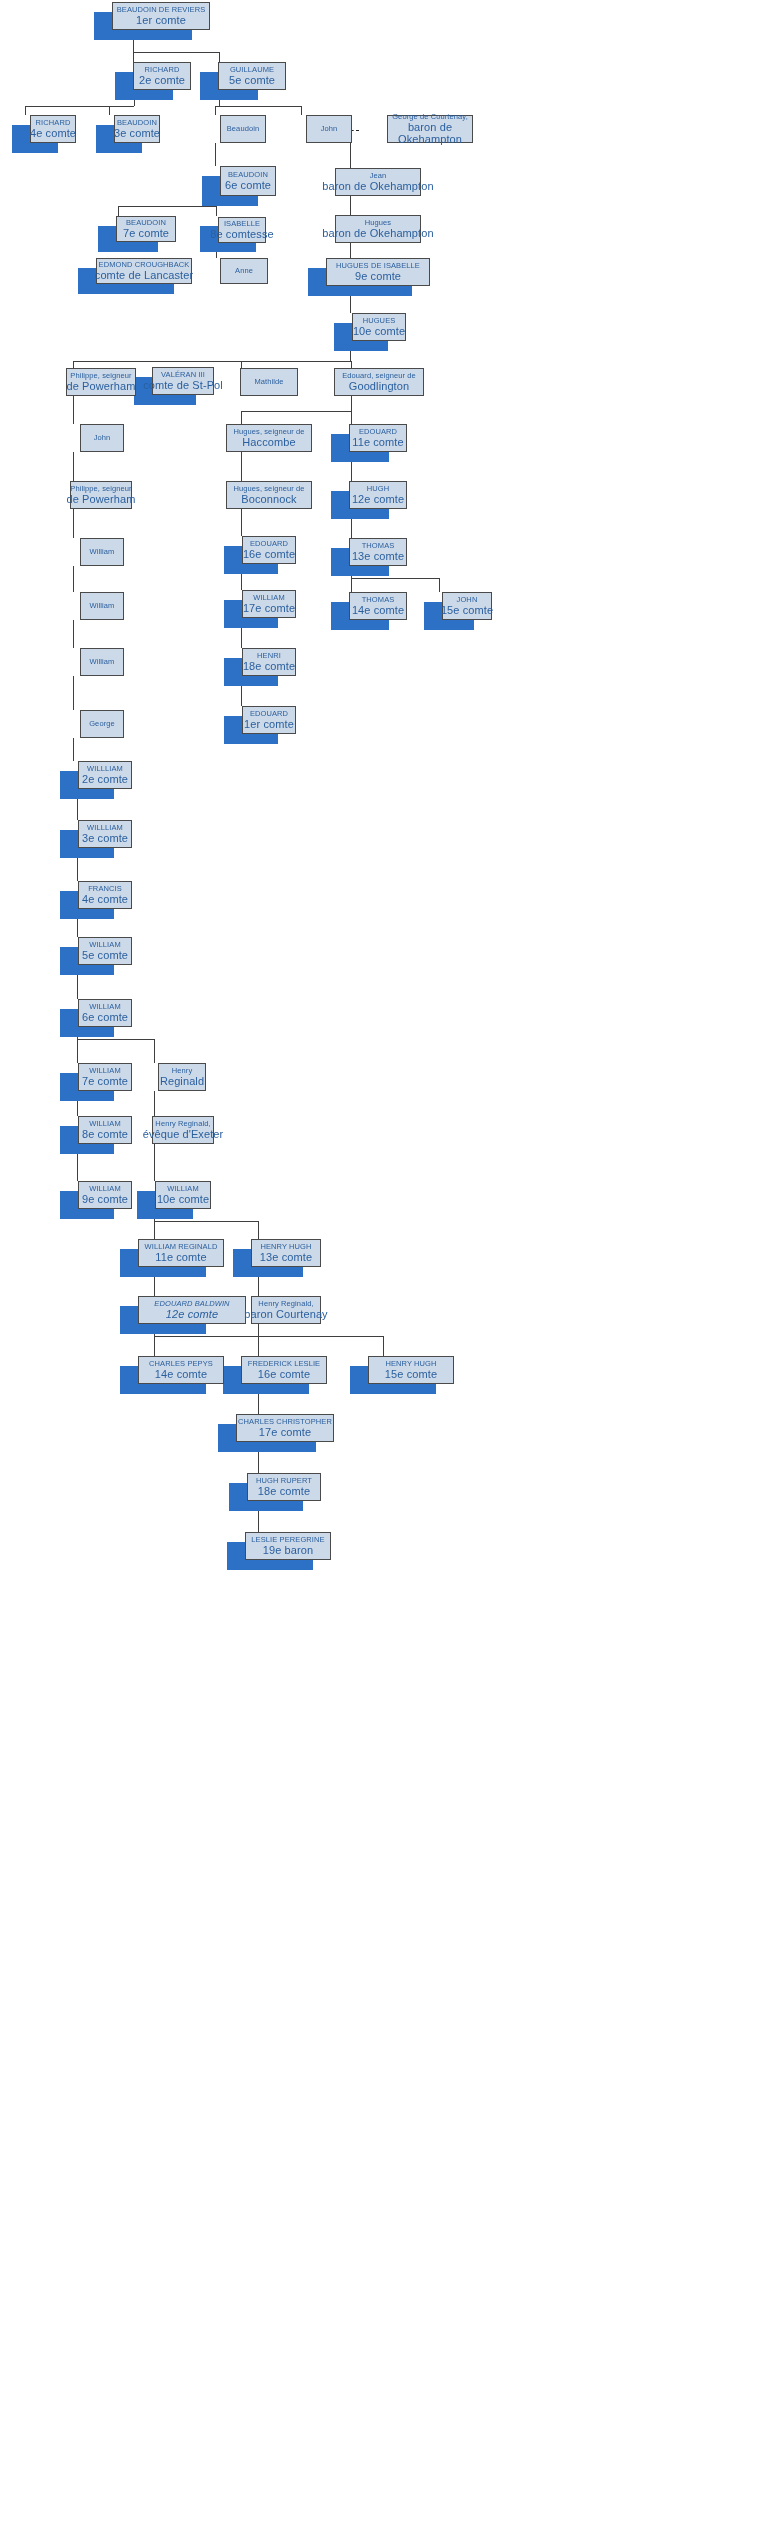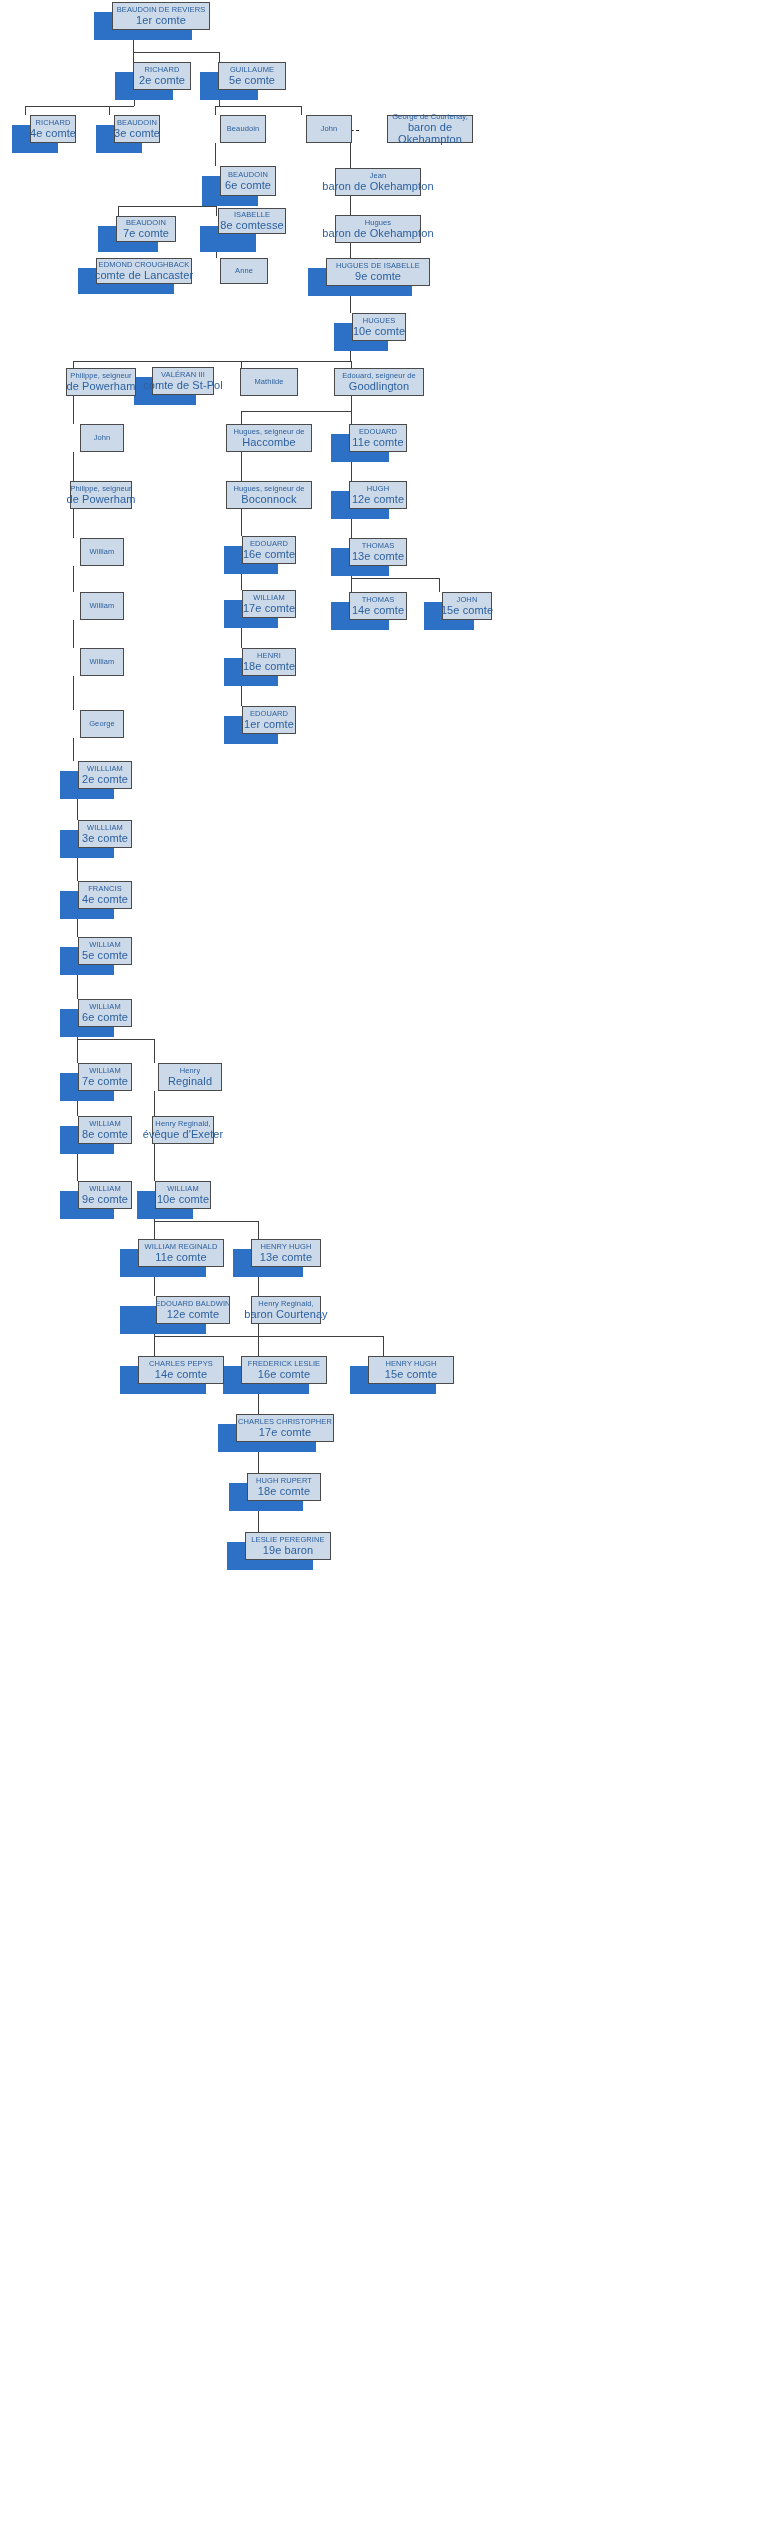--- a/index.html
+++ b/index.html
@@ -176,21 +176,21 @@
       <div class="node" style="left: 307px; top: 168px; width: 86px; height: 28px;">
         <div class="l1">Jean</div>
         <div class="l2">baron de Okehampton</div>
       </div>
       <div class="shadow" style="left: 98px; top: 226px; width: 60px; height: 26px;"></div>
       <div class="node" style="left: 88px; top: 216px; width: 60px; height: 26px;">
         <div class="l1">BEAUDOIN</div>
         <div class="l2">7e comte</div>
       </div>
       <div class="shadow" style="left: 200px; top: 226px; width: 56px; height: 26px;"></div>
-      <div class="node" style="left: 190px; top: 208px; width: 68px; height: 26px;">
+      <div class="node" style="left: 190px; top: 217px; width: 48px; height: 26px;">
         <div class="l1">ISABELLE</div>
         <div class="l2">8e comtesse</div>
       </div>
       <div class="node" style="left: 307px; top: 215px; width: 86px; height: 28px;">
         <div class="l1">Hugues</div>
         <div class="l2">baron de Okehampton</div>
       </div>
       <div class="shadow" style="left: 78px; top: 268px; width: 96px; height: 26px;"></div>
       <div class="node" style="left: 68px; top: 258px; width: 96px; height: 26px;">
         <div class="l1">EDMOND CROUGHBACK</div>
@@ -320,21 +320,21 @@
       <div class="shadow" style="left: 60px; top: 1009px; width: 54px; height: 28px;"></div>
       <div class="node" style="left: 50px; top: 999px; width: 54px; height: 28px;">
         <div class="l1">WILLIAM</div>
         <div class="l2">6e comte</div>
       </div>
       <div class="shadow" style="left: 60px; top: 1073px; width: 54px; height: 28px;"></div>
       <div class="node" style="left: 50px; top: 1063px; width: 54px; height: 28px;">
         <div class="l1">WILLIAM</div>
         <div class="l2">7e comte</div>
       </div>
-      <div class="node" style="left: 130px; top: 1063px; width: 64px; height: 28px;">
+      <div class="node" style="left: 130px; top: 1063px; width: 48px; height: 28px;">
         <div class="l1">Henry</div>
         <div class="l2">Reginald</div>
       </div>
       <div class="shadow" style="left: 60px; top: 1126px; width: 54px; height: 28px;"></div>
       <div class="node" style="left: 50px; top: 1116px; width: 54px; height: 28px;">
         <div class="l1">WILLIAM</div>
         <div class="l2">8e comte</div>
       </div>
       <div class="node" style="left: 124px; top: 1116px; width: 62px; height: 28px;">
         <div class="l1">Henry Reginald,</div>
@@ -354,21 +354,21 @@
       <div class="node" style="left: 110px; top: 1239px; width: 86px; height: 28px;">
         <div class="l1">WILLIAM REGINALD</div>
         <div class="l2">11e comte</div>
       </div>
       <div class="shadow" style="left: 233px; top: 1249px; width: 70px; height: 28px;"></div>
       <div class="node" style="left: 223px; top: 1239px; width: 70px; height: 28px;">
         <div class="l1">HENRY HUGH</div>
         <div class="l2">13e comte</div>
       </div>
       <div class="shadow" style="left: 120px; top: 1306px; width: 86px; height: 28px;"></div>
-      <div class="node" style="left: 128px; top: 1296px; width: 74px; height: 28px;">
+      <div class="node" style="left: 110px; top: 1296px; width: 108px; height: 28px; font-style: italic;">
         <div class="l1">EDOUARD BALDWIN</div>
         <div class="l2">12e comte</div>
       </div>
       <div class="node" style="left: 223px; top: 1296px; width: 70px; height: 28px;">
         <div class="l1">Henry Reginald,</div>
         <div class="l2">baron Courtenay</div>
       </div>
       <div class="shadow" style="left: 120px; top: 1366px; width: 86px; height: 28px;"></div>
       <div class="node" style="left: 110px; top: 1356px; width: 86px; height: 28px;">
         <div class="l1">CHARLES PEPYS</div>

